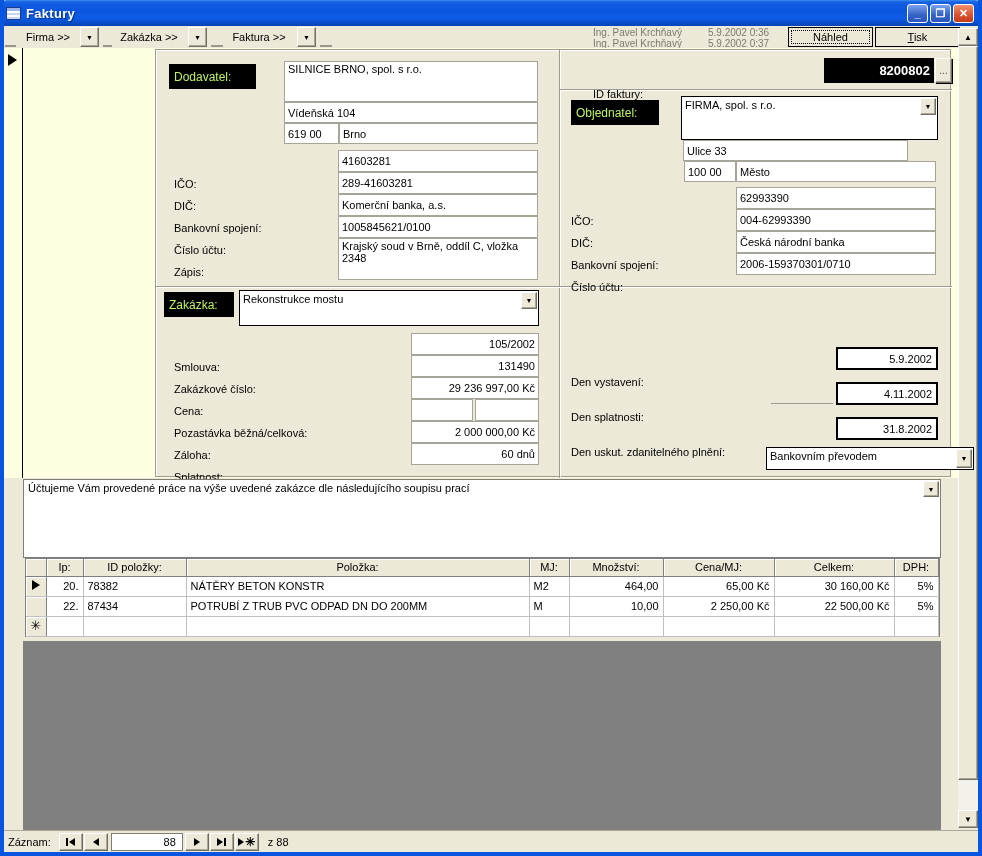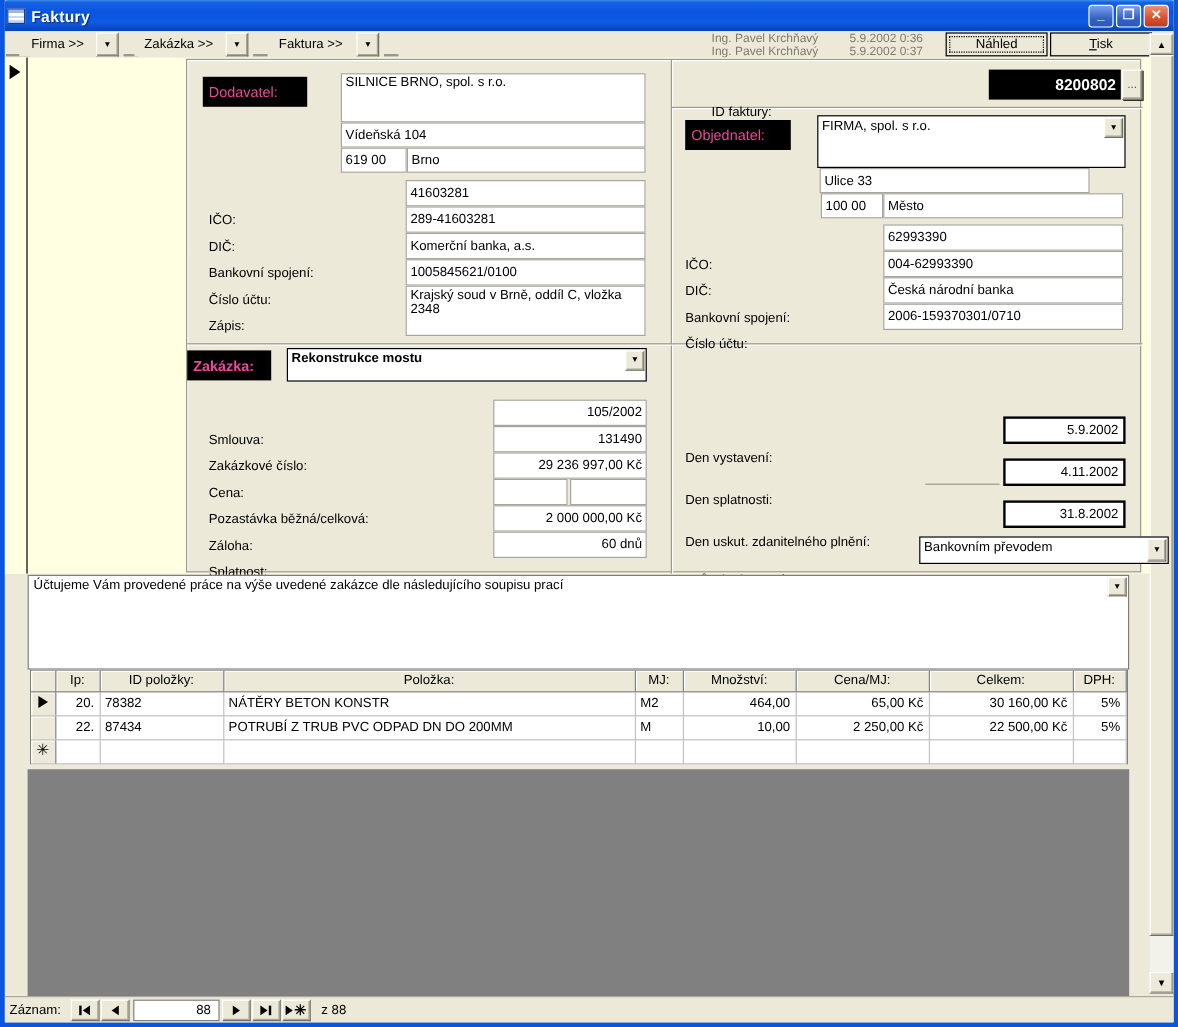--- a/index.html
+++ b/index.html
@@ -59,21 +59,21 @@
   .detail { position:absolute; left:0; top:22px; width:954px; height:430px; background:#FFFFE1; }
   .recsel { position:absolute; left:0; top:0; width:19px; height:430px; background:#FFFFE1; border-right:1px solid #000; }
   .recsel .tri { position:absolute; left:4px; top:6px; width:0; height:0;
     border-top:6px solid transparent; border-bottom:6px solid transparent; border-left:9px solid #000; }
   .panel { position:absolute; left:151px; top:1px; width:796px; height:428px; background:#ECE9D8;
     border:1px solid #9d9a8e; box-shadow:inset 1px 1px 0 #fff; }
   .vdivider { position:absolute; left:403px; top:0; width:1px; height:428px; background:#9d9a8e; box-shadow:1px 0 0 #fff; }
   .hdivider { position:absolute; left:0; top:236px; width:796px; height:1px; background:#9d9a8e; box-shadow:0 1px 0 #fff; }
   .hdivider2 { position:absolute; left:404px; top:39px; width:392px; height:1px; background:#9d9a8e; box-shadow:0 1px 0 #fff; }
 
-  .black-label { position:absolute; background:#000; color:#ec4899; font-size:12px;
+  .black-label { position:absolute; background:#000; color:#bef264; font-size:12px;
     display:flex; align-items:center; padding:0 5px; }
   .lbl { position:absolute; font-size:11px; color:#000; white-space:nowrap;margin-top:24px; }
   .field { position:absolute; background:#fff; border:1px solid #a7a599; font-size:11px;
     padding:1px 3px; display:flex; align-items:flex-start; overflow:hidden; white-space:nowrap; }
   .field.mid { align-items:center; }
   .field.num { justify-content:flex-end; align-items:center; }
   .combo { position:absolute; background:#fff; border:1px solid #000; font-size:11px; padding:2px 3px; }
   .combo .arrow { position:absolute; top:1px; right:1px; width:16px; height:17px; background:#ECE9D8;
     border:1px solid #fff; border-right-color:#716f64; border-bottom-color:#716f64;
     box-shadow:inset -1px -1px 0 #aca899; font-size:7px; display:flex; align-items:center; justify-content:center; }
@@ -192,22 +192,22 @@
         <div class="field mid" style="left:182px;top:100px;width:200px;height:22px;">41603281</div>
         <div class="lbl" style="left:18px;top:126px;">DIČ:</div>
         <div class="field mid" style="left:182px;top:122px;width:200px;height:22px;">289-41603281</div>
         <div class="lbl" style="left:18px;top:148px;">Bankovní spojení:</div>
         <div class="field mid" style="left:182px;top:144px;width:200px;height:22px;">Komerční banka, a.s.</div>
         <div class="lbl" style="left:18px;top:170px;">Číslo účtu:</div>
         <div class="field mid" style="left:182px;top:166px;width:200px;height:22px;">1005845621/0100</div>
         <div class="lbl" style="left:18px;top:192px;">Zápis:</div>
         <div class="field" style="left:182px;top:188px;width:200px;height:42px;white-space:normal;">Krajský soud v Brně, oddíl C, vložka 2348</div>
 
-        <div class="black-label" style="left:0;top:242px;width:70px;height:25px;font-weight:bold;">Zakázka:</div>
-        <div class="combo" style="left:83px;top:240px;width:300px;height:28px;font-weight:bold;">
+        <div class="black-label" style="left:8px;top:242px;width:70px;height:25px;">Zakázka:</div>
+        <div class="combo" style="left:83px;top:240px;width:300px;height:36px;">
           <span>Rekonstrukce mostu</span>
           <span class="arrow">▼</span>
         </div>
         <div class="lbl" style="left:18px;top:287px;">Smlouva:</div>
         <div class="field num" style="left:255px;top:283px;width:128px;height:22px;">105/2002</div>
         <div class="lbl" style="left:18px;top:309px;">Zakázkové číslo:</div>
         <div class="field num" style="left:255px;top:305px;width:128px;height:22px;">131490</div>
         <div class="lbl" style="left:18px;top:331px;">Cena:</div>
         <div class="field num" style="left:255px;top:327px;width:128px;height:22px;">29 236 997,00 Kč</div>
         <div class="lbl" style="left:18px;top:353px;">Pozastávka běžná/celková:</div>

